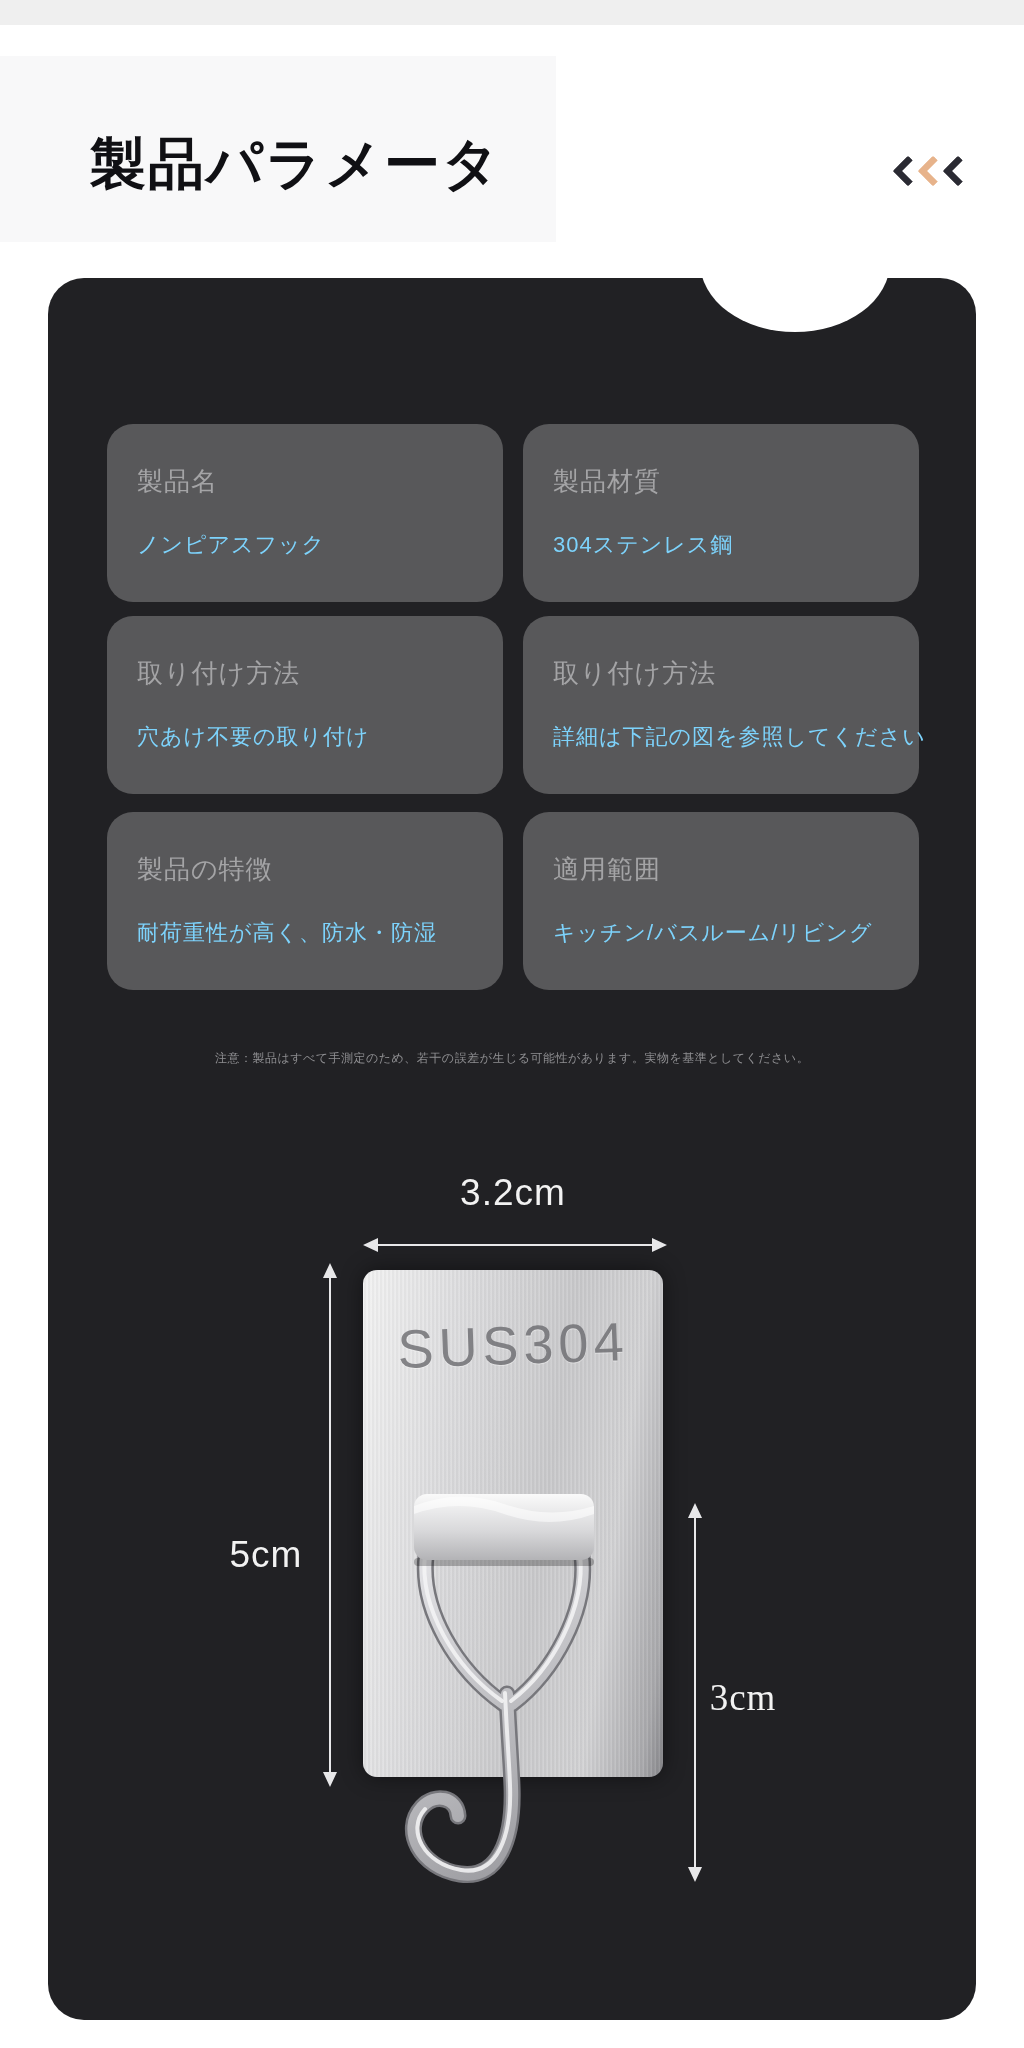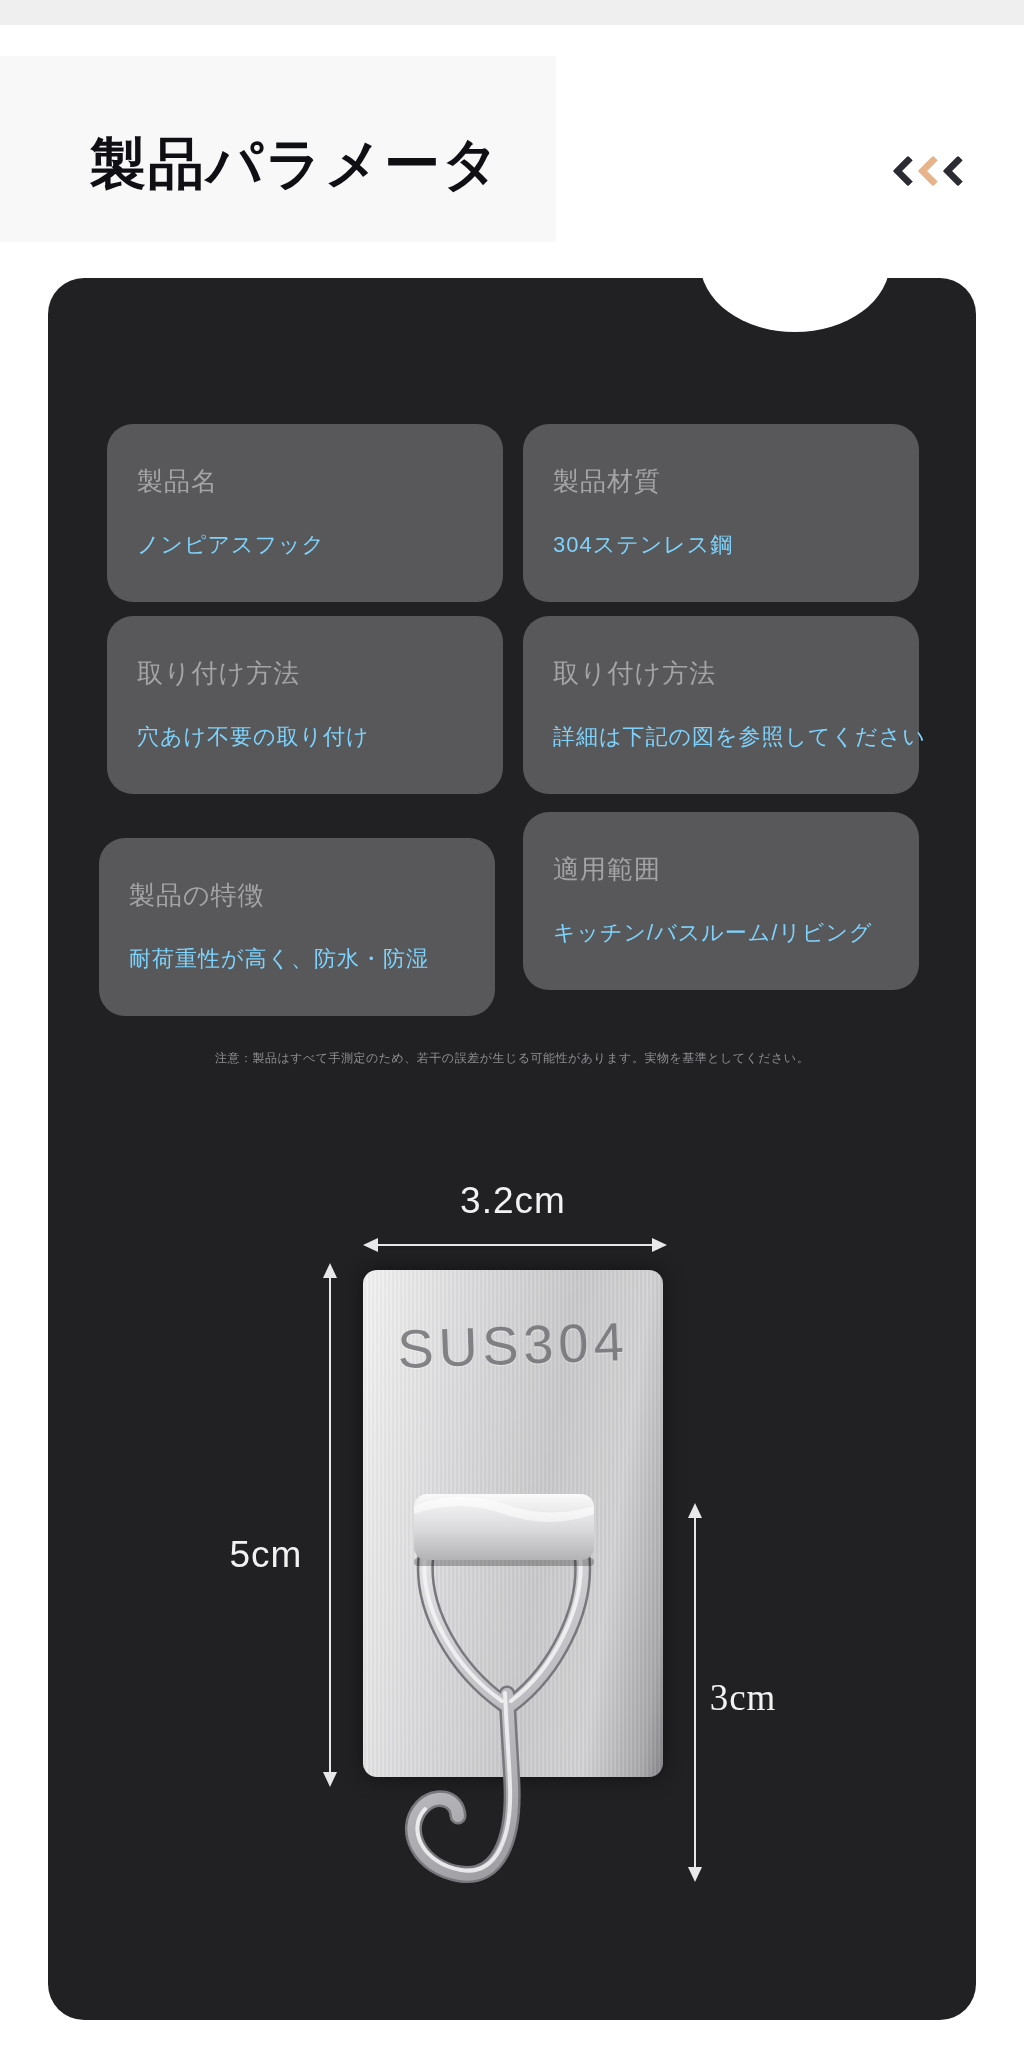--- a/index.html
+++ b/index.html
@@ -48,34 +48,34 @@
   .box .box-label{
     position:absolute;left:30px;top:40px;
     font-size:26px;color:#a4a4a6;letter-spacing:1px;
   }
   .box .box-value{
     position:absolute;left:30px;top:106px;
     font-size:22px;color:#7dd3fc;letter-spacing:1px;white-space:nowrap;
   }
   .b1{left:59px;top:146px;} .b2{left:475px;top:146px;}
   .b3{left:59px;top:338px;} .b4{left:475px;top:338px;}
-  .b5{left:51px;top:534px;margin-top:26px;} .b6{left:475px;top:534px;text-decoration:underline;}
+  .b5{left:59px;top:534px;} .b6{left:475px;top:534px;text-decoration:underline;}
   .note{
     position:absolute;left:0;right:0;top:772px;
     text-align:center;font-size:12px;color:#8f8f92;letter-spacing:0.5px;
   }
   
   .figure{
     position:absolute;left:0;top:860px;width:928px;height:820px;
   }
   .dim{
     position:absolute;color:#f2f2f2;font-size:37px;font-weight:500;
     text-align:center;z-index:3;letter-spacing:1px;
   }
-  .dim-width{left:315px;width:300px;top:42px;}
+  .dim-width{left:315px;width:300px;top:34px;}
   .dim-height{left:168px;width:100px;top:396px;}
   .dim-hook{left:645px;width:100px;top:538px;font-family:Liberation Serif, serif;}
   .plate{
     position:absolute;left:315px;top:132px;width:300px;height:507px;
     border-radius:14px;z-index:1;
     background:linear-gradient(98deg,#f2f2f2 0%,#dbdbdd 30%,#c9c9cb 58%,#d2d2d4 78%,#a9a9ac 94%,#86868a 100%);
     box-shadow:0 0 22px rgba(0,0,0,0.45);
   }
   .plate::before{
     content:"";position:absolute;inset:0;border-radius:14px;

